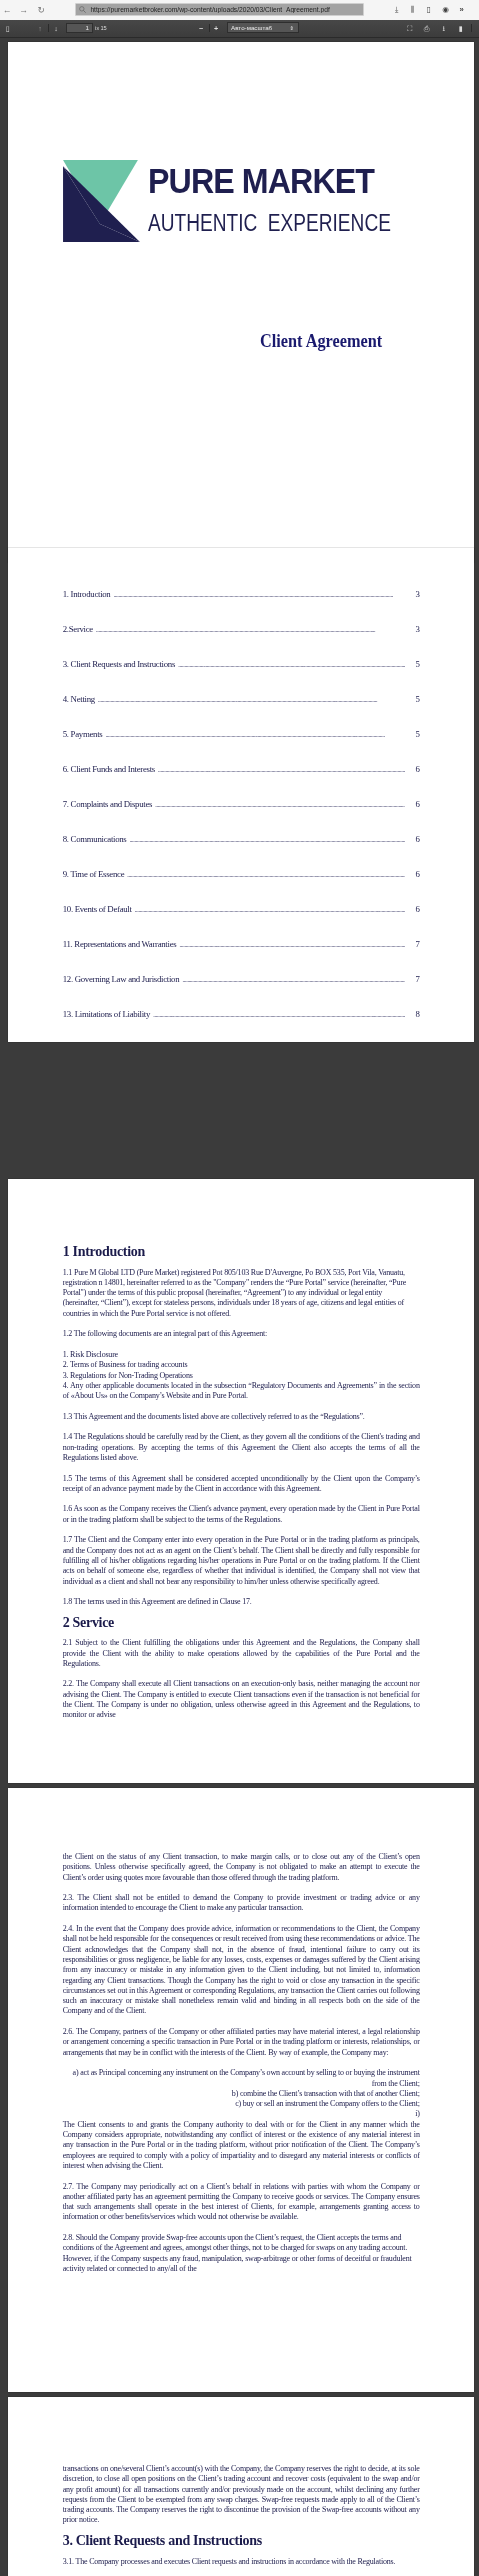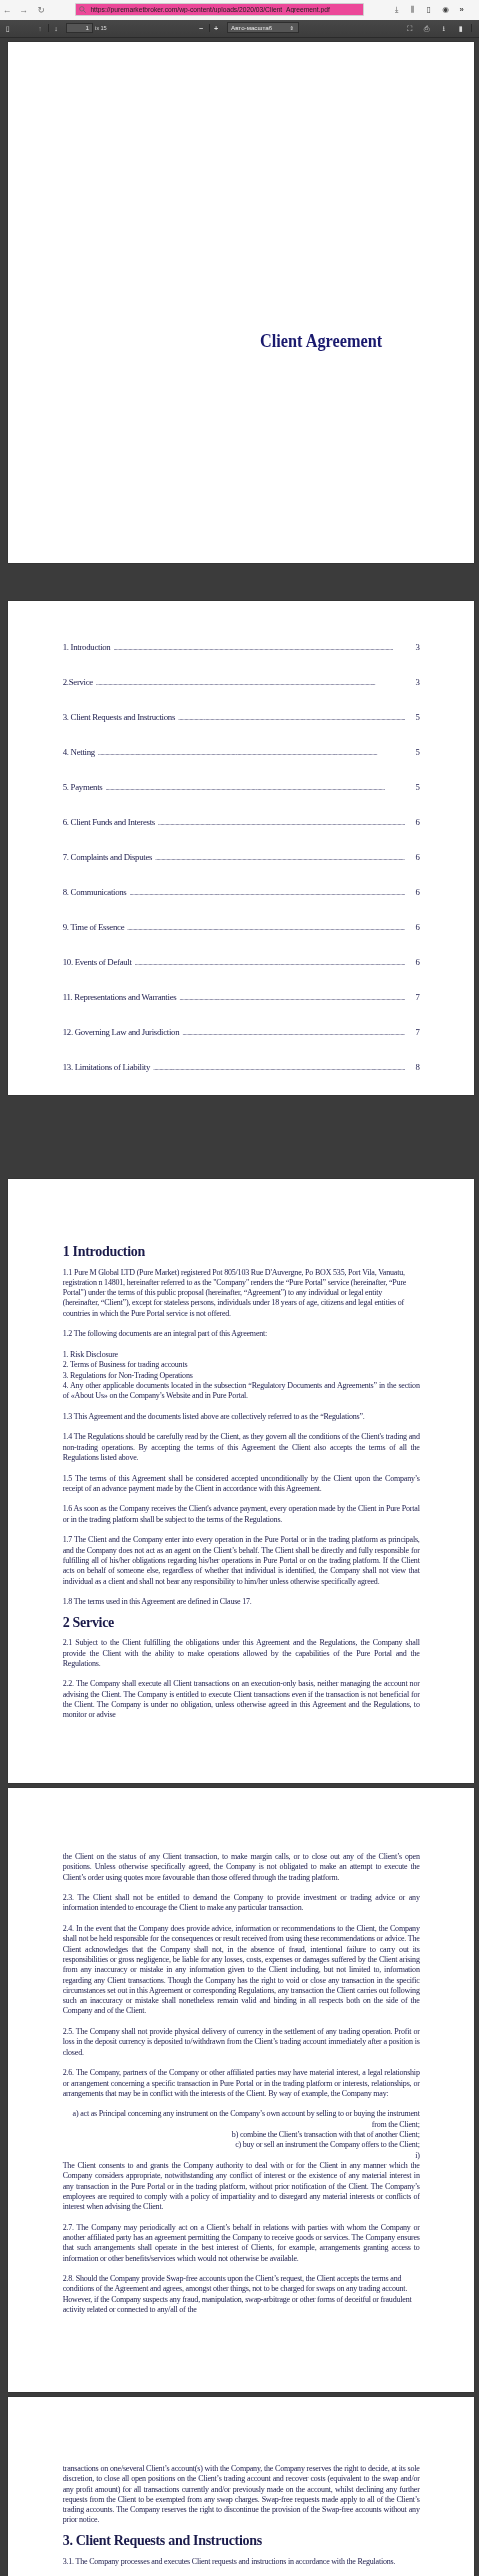--- a/index.html
+++ b/index.html
@@ -1,20 +1,20 @@
 <!DOCTYPE html>
 <html style="font-size:8.2px"><head>
 <meta charset="utf-8">
 <style>
   html,body{margin:0;padding:0;}
   body{width:479px;height:4068px;overflow:hidden;background:#3b3b3b;font-family:"Liberation Sans",sans-serif;position:relative;}
   
   .navbar{position:absolute;left:0;top:0;width:479px;height:19.6px;background:#f5f5f5;border-bottom:0.5px solid #d6d6d6;}
   .nav-btn{position:absolute;top:3.6px;width:12.4px;height:12.4px;color:#777;font-size:8.8px;line-height:12.4px;text-align:center;}
-  .urlbar{position:absolute;left:75px;top:3.1px;width:289px;height:13px;background:#ec4899;border:0.5px solid #cfcfcf;border-radius:1px;box-sizing:border-box;}
+  .urlbar{position:absolute;left:75px;top:3.1px;width:289px;height:13px;background:#a3a3a3;border:0.5px solid #cfcfcf;border-radius:1px;box-sizing:border-box;}
   .urlbar .search{position:absolute;left:3.1px;top:1.5px;width:8.2px;height:8.2px;color:#666;font-size:7.2px;line-height:8.2px;}
   .urlbar input{position:absolute;left:14.4px;top:1px;width:270px;height:9.8px;border:none;outline:none;background:transparent;font-family:"Liberation Sans",sans-serif;font-size:6.7px;color:#222;padding:0;}
   .tb-icon{position:absolute;top:4.1px;width:11.3px;height:11.3px;color:#444;font-size:7.7px;line-height:11.3px;text-align:center;}
   
   .pdfbar{position:absolute;left:0;top:20px;width:479px;height:16.5px;background:linear-gradient(#474747,#3c3c3c);border-bottom:0.5px solid #2a2a2a;}
   .pb{position:absolute;top:2.6px;height:11.3px;color:#ddd;font-size:7.2px;line-height:11.3px;text-align:center;}
   .page-input{position:absolute;left:66px;top:2.6px;width:27px;height:10.3px;background:#555;border:0.5px solid #2e2e2e;color:#eee;text-align:right;font-size:6.2px;box-sizing:border-box;padding:0 3.1px;font-family:"Liberation Sans",sans-serif;}
   .page-count{position:absolute;left:95px;top:4.6px;color:#ddd;font-size:5.7px;}
   .zoom-select{position:absolute;left:227px;top:2.1px;width:72px;height:11.3px;background:#555;border:0.5px solid #2e2e2e;color:#eee;font-size:6.2px;line-height:10.3px;box-sizing:border-box;padding-left:3.1px;}
   .zoom-select .arr{position:absolute;right:4.1px;top:0;font-size:5.2px;}
@@ -75,24 +75,33 @@
     <span class="arr">⇕</span>
   </div>
   <span class="pb" style="left:404px;width:11.3px;">⛶</span>
   <span class="pb" style="left:421px;width:11.3px;">⎙</span>
   <span class="pb" style="left:438px;width:11.3px;">⭳</span>
   <span class="pb" style="left:455px;width:11.3px;">▮</span>
   <span class="sep" style="left:471px;"></span>
 </div>
 
 <div class="page" style="top:42px;height:521px;">
+  <div class="logo">
+    <svg class="k" viewBox="0 0 152 160">
+      <polygon points="0,0 146,0 72,125" fill="#6dc5a7"></polygon>
+      <polygon points="0,12 0,160 150,160 72,125 " fill="#1f1f4f"></polygon>
+      <polygon points="0,12 72,125 150,160" fill="#1f1f4f"></polygon>
+    </svg>
+    <div class="t1">PURE MARKET</div>
+    <div class="t2" style="white-space:pre;">AUTHENTIC  EXPERIENCE</div>
+  </div>
   <div class="cover-title">Client Agreement</div>
 </div>
 
-<div class="page" style="top:601px;height:494px;">
+<div class="page" style="top:548px;height:494px;">
   <div class="toc" id="toc">
       <div class="toc-row">
         <span class="lbl">1. Introduction</span>
         <span class="dots"></span>
         <span class="pg">3</span>
       </div>
       <div class="toc-row">
         <span class="lbl">2.Service</span>
         <span class="dots"></span>
         <span class="pg">3</span>
@@ -196,21 +205,20 @@
     <p>2.1 Subject to the Client fulfilling the obligations under this Agreement and the Regulations, the Company shall provide the Client with the ability to make operations allowed by the capabilities of the Pure Portal and the Regulations.</p>
     <p>2.2. The Company shall execute all Client transactions on an execution-only basis, neither managing the account nor advising the Client. The Company is entitled to execute Client transactions even if the transaction is not beneficial for the Client. The Company is under no obligation, unless otherwise agreed in this Agreement and the Regulations, to monitor or advise</p>
   </div>
 </div>
 
 <div class="page" style="top:1788px;height:604px;text-decoration:underline;">
   <div class="doc" style="top:64px;">
     <p>the Client on the status of any Client transaction, to make margin calls, or to close out any of the Client’s open positions. Unless otherwise specifically agreed, the Company is not obligated to make an attempt to execute the Client’s order using quotes more favourable than those offered through the trading platform.</p>
     <p>2.3. The Client shall not be entitled to demand the Company to provide investment or trading advice or any information intended to encourage the Client to make any particular transaction.</p>
     <p>2.4. In the event that the Company does provide advice, information or recommendations to the Client, the Company shall not be held responsible for the consequences or result received from using these recommendations or advice. The Client acknowledges that the Company shall not, in the absence of fraud, intentional failure to carry out its responsibilities or gross negligence, be liable for any losses, costs, expenses or damages suffered by the Client arising from any inaccuracy or mistake in any information given to the Client including, but not limited to, information regarding any Client transactions. Though the Company has the right to void or close any transaction in the specific circumstances set out in this Agreement or corresponding Regulations, any transaction the Client carries out following such an inaccuracy or mistake shall nonetheless remain valid and binding in all respects both on the side of the Company and of the Client.</p>
-    <p>2.5. The Company shall not provide physical delivery of currency in the settlement of any trading operation. Profit or loss in the deposit currency is deposited to/withdrawn from the Client’s trading account immediately after a position is closed.</p>
     <p>2.6. The Company, partners of the Company or other affiliated parties may have material interest, a legal relationship or arrangement concerning a specific transaction in Pure Portal or in the trading platform or interests, relationships, or arrangements that may be in conflict with the interests of the Client. By way of example, the Company may:</p>
     <div style="text-align:right;">
       <div class="ll">a) act as Principal concerning any instrument on the Company’s own account by selling to or buying the instrument from the Client;</div>
       <div class="ll">b) combine the Client’s transaction with that of another Client;</div>
       <div class="ll">c) buy or sell an instrument the Company offers to the Client;</div>
       <div class="ll">i)</div>
     </div>
     <p>The Client consents to and grants the Company authority to deal with or for the Client in any manner which the Company considers appropriate, notwithstanding any conflict of interest or the existence of any material interest in any transaction in the Pure Portal or in the trading platform, without prior notification of the Client. The Company’s employees are required to comply with a policy of impartiality and to disregard any material interests or conflicts of interest when advising the Client.</p>
     <p>2.7. The Company may periodically act on a Client’s behalf in relations with parties with whom the Company or another affiliated party has an agreement permitting the Company to receive goods or services. The Company ensures that such arrangements shall operate in the best interest of Clients, for example, arrangements granting access to information or other benefits/services which would not otherwise be available.</p>
     <p style="text-align:left;">2.8. Should the Company provide Swap-free accounts upon the Client’s request, the Client accepts the terms and conditions of the Agreement and agrees, amongst other things, not to be charged for swaps on any trading account. However, if the Company suspects any fraud, manipulation, swap-arbitrage or other forms of deceitful or fraudulent activity related or connected to any/all of the</p>

